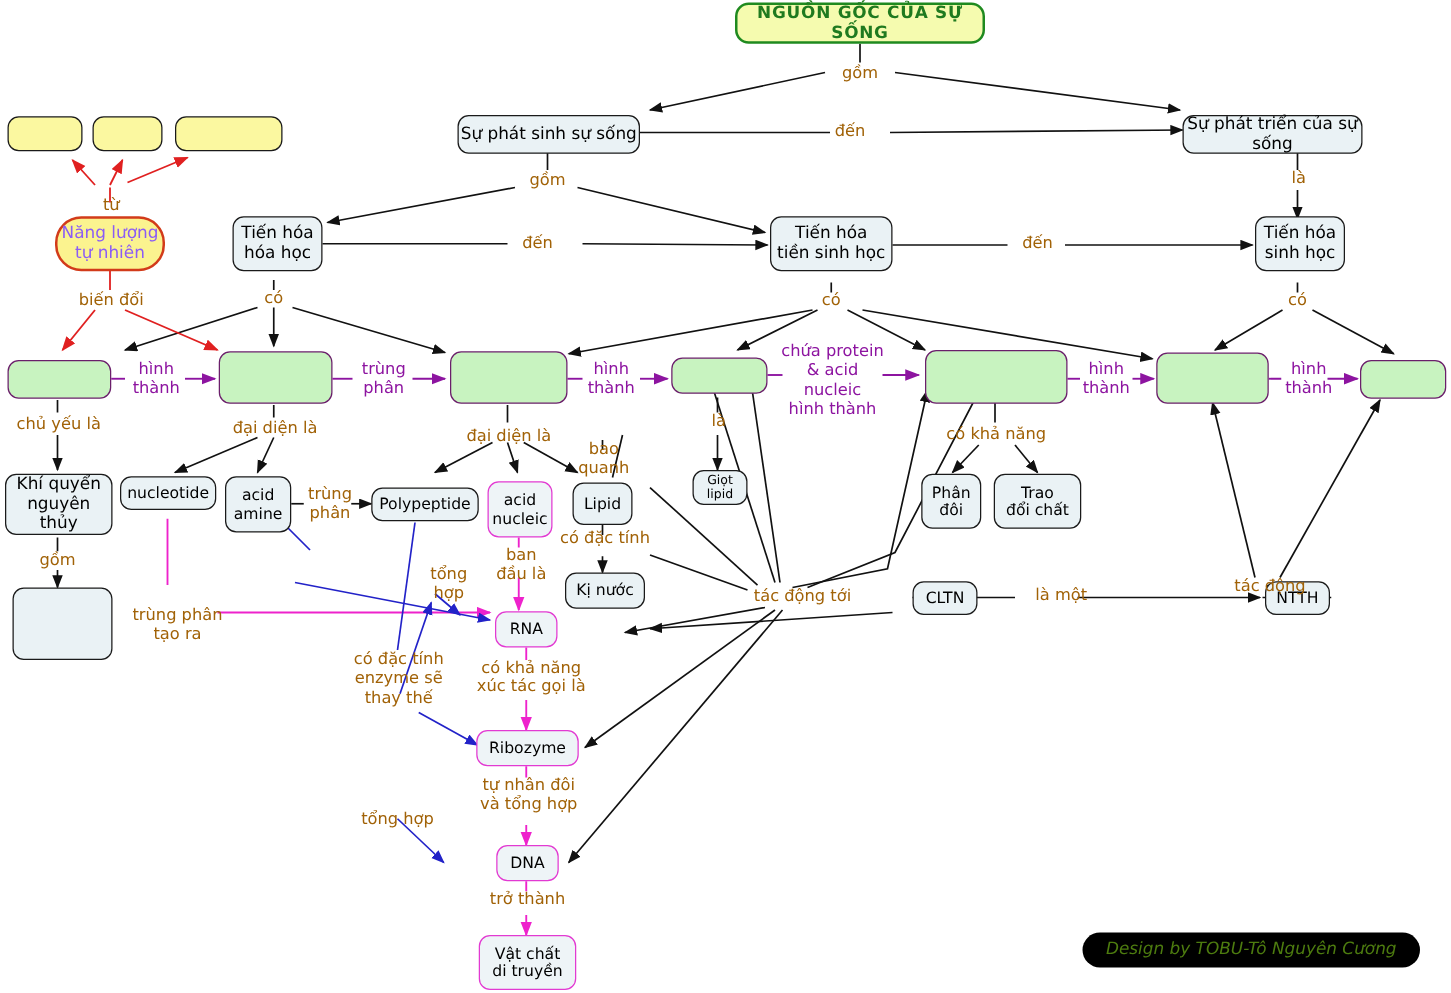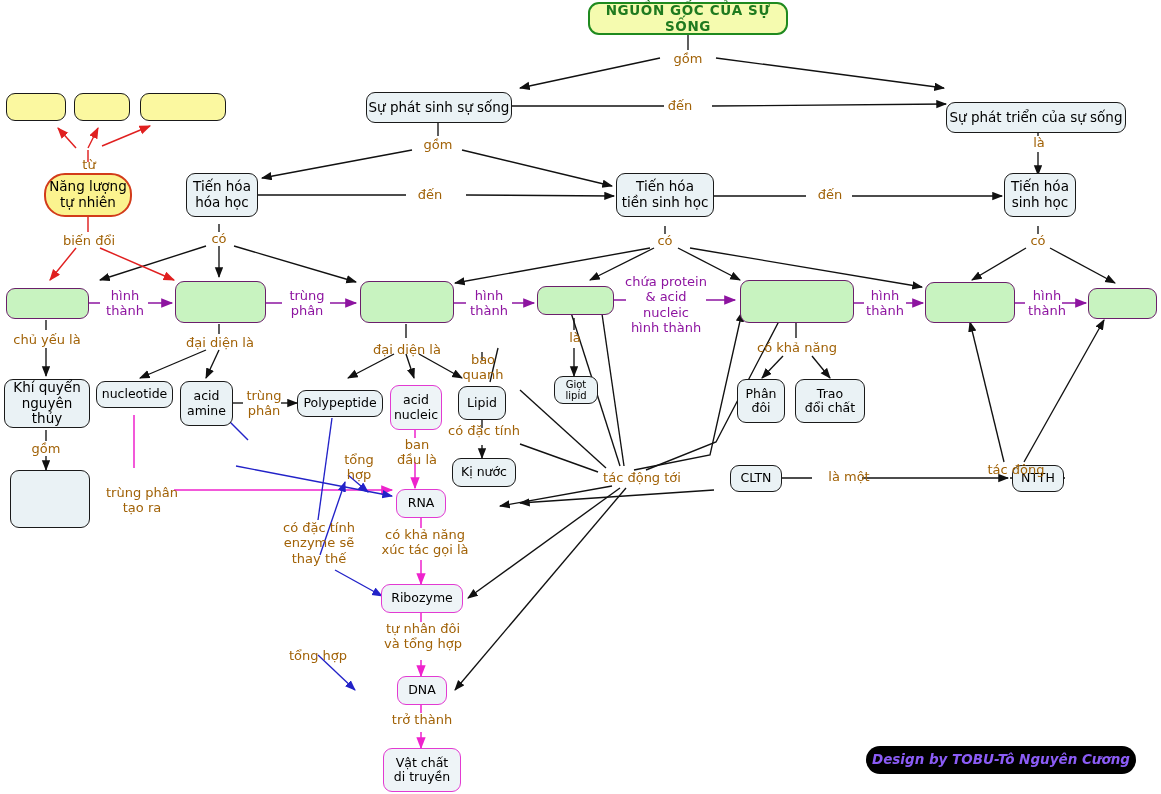--- a/index.html
+++ b/index.html
@@ -11,26 +11,26 @@
         justify-content:center;text-align:center;line-height:1.15;}
   
   .nb{background:#eaf2f5;border:1.6px solid #1a1a1a;border-radius:9px;color:#000;font-size:13.5px;}
   
   .ng{background:#c8f3c0;border:1.7px solid #6b1f6b;border-radius:9px;}
   
   .ny{background:#fbf8a0;border:1.7px solid #1a1a1a;border-radius:9px;}
   
   .nm{background:#eef4f7;border:1.7px solid #e23ad2;border-radius:9px;color:#000;font-size:13.5px;}
   
-  .nenergy{background:#fbf38f;border:2px solid #d23b1a;border-radius:21px;color:#000000;font-size:13.5px;}
+  .nenergy{background:#fbf38f;border:2px solid #d23b1a;border-radius:21px;color:#8b5cf6;font-size:13.5px;}
   
   .ntitle{background:#f5fbaf;border:2.4px solid #1f8a1f;border-radius:11px;color:#1f7a1f;
           font-weight:bold;font-size:13.5px;letter-spacing:.6px;}
   
-  .ncredit{background:#000;border-radius:14px;color:#8b5cf6;font-weight:bold;font-style:italic;font-size:13.5px;}
+  .ncredit{background:#000;border-radius:14px;color:#4d7c0f;font-weight:normal;font-style:italic;font-size:13.5px;}
 
   .lbl{position:absolute;font-size:13px;color:#a16207;text-align:center;line-height:1.18;
        white-space:pre-line;background:transparent;}
   .lbl.v{color:#8d14a0;}
 </style>
 </head>
 <body>
 
 <div id="stage">
 
@@ -196,21 +196,21 @@
   <div class="node ntitle" style="left:588px;top:2px;width:200px;height:33px;">NGUỒN GỐC CỦA SỰ SỐNG</div>
 
   <div class="node ny" style="left:6px;top:93px;width:60px;height:28px;"></div>
   <div class="node ny" style="left:74px;top:93px;width:56px;height:28px;"></div>
   <div class="node ny" style="left:140px;top:93px;width:86px;height:28px;"></div>
 
   <div class="node nenergy" style="left:44px;top:173px;width:88px;height:44px;white-space:pre-line;">Năng lượng
 tự nhiên</div>
 
   <div class="node nb" style="left:366px;top:92px;width:146px;height:31px;">Sự phát sinh sự sống</div>
-  <div class="node nb" style="left:946px;top:102px;width:180px;height:31px;">Sự phát triển của sự sống</div>
+  <div class="node nb" style="left:946px;top:92px;width:144px;height:31px;">Sự phát triển của sự sống</div>
 
   <div class="node nb" style="left:186px;top:173px;width:72px;height:44px;white-space:pre-line;">Tiến hóa
 hóa học</div>
   <div class="node nb" style="left:616px;top:173px;width:98px;height:44px;white-space:pre-line;">Tiến hóa
 tiền sinh học</div>
   <div class="node nb" style="left:1004px;top:173px;width:72px;height:44px;white-space:pre-line;">Tiến hóa
 sinh học</div>
 
   <div class="node ng" style="left:6px;top:288px;width:83px;height:31px;"></div>
   <div class="node ng" style="left:175px;top:281px;width:91px;height:42px;"></div>

